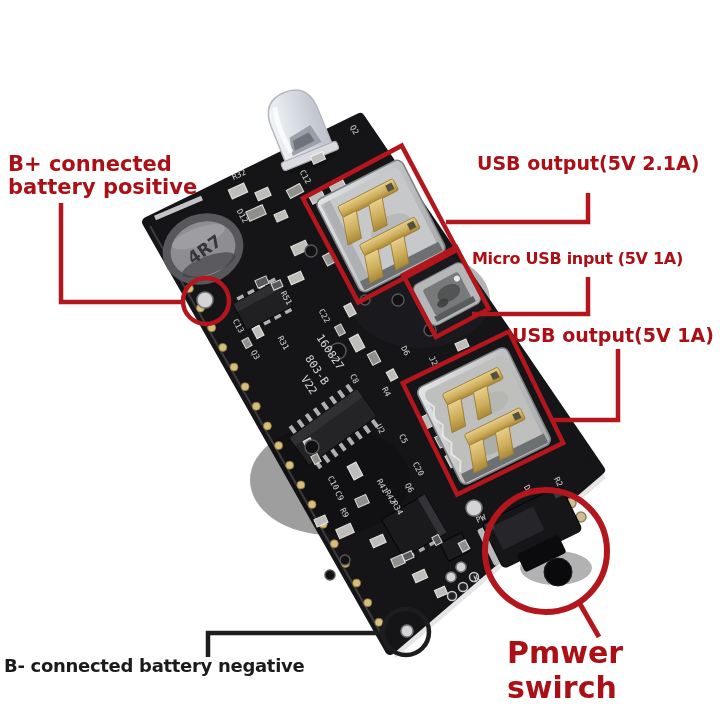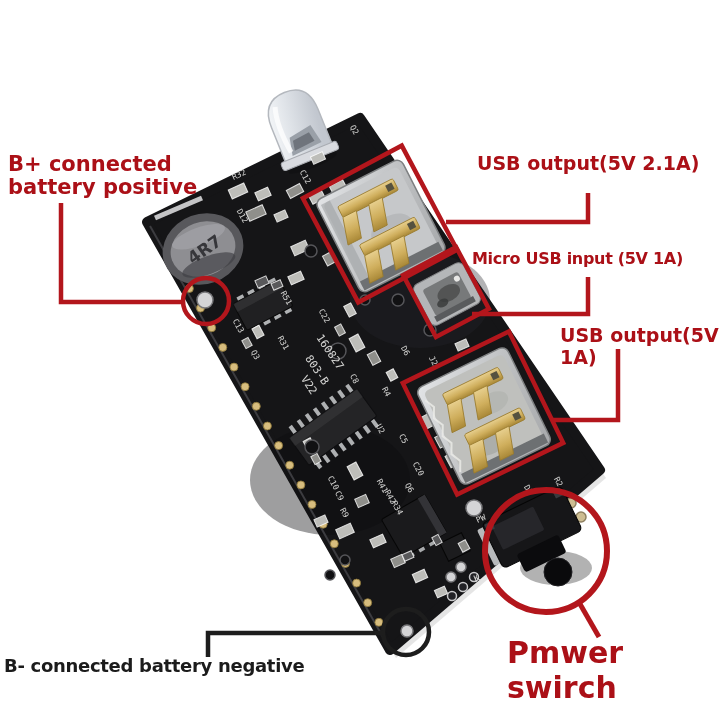--- a/index.html
+++ b/index.html
@@ -5,21 +5,21 @@
   html,body{margin:0;padding:0;background:#fff;}
   .stage{position:relative;width:720px;height:720px;background:#fff;overflow:hidden;
          font-family:"DejaVu Sans", sans-serif;}
   .stage svg{position:absolute;left:0;top:0;}
   .callout{position:absolute;font-weight:bold;white-space:pre-line;}
   .callout.red{color:var(--red-text);}
   .callout.black{color:var(--black-text);}
   #lbl-bplus{left:8px;top:153px;width:252px;font-size:21px;line-height:23px;}
   #lbl-usb21{left:477px;top:152px;font-size:19px;}
   #lbl-micro{left:472px;top:249px;font-size:16px;letter-spacing:-0.3px;}
-  #lbl-usb1a{left:512px;top:324px;font-size:19px;margin-left:48px;}
+  #lbl-usb1a{left:512px;top:324px;font-size:19px;}
   #lbl-pmwer{left:507px;top:635px;font-size:30px;}
   #lbl-bminus{left:4px;top:655px;font-size:18px;letter-spacing:-0.3px;}
 </style>
 </head>
 <body>
 
 <div class="stage">
   <svg width="720" height="720" viewBox="0 0 720 720">
     <defs>
       <linearGradient id="mG" x1="0" y1="0" x2="1" y2="1">

